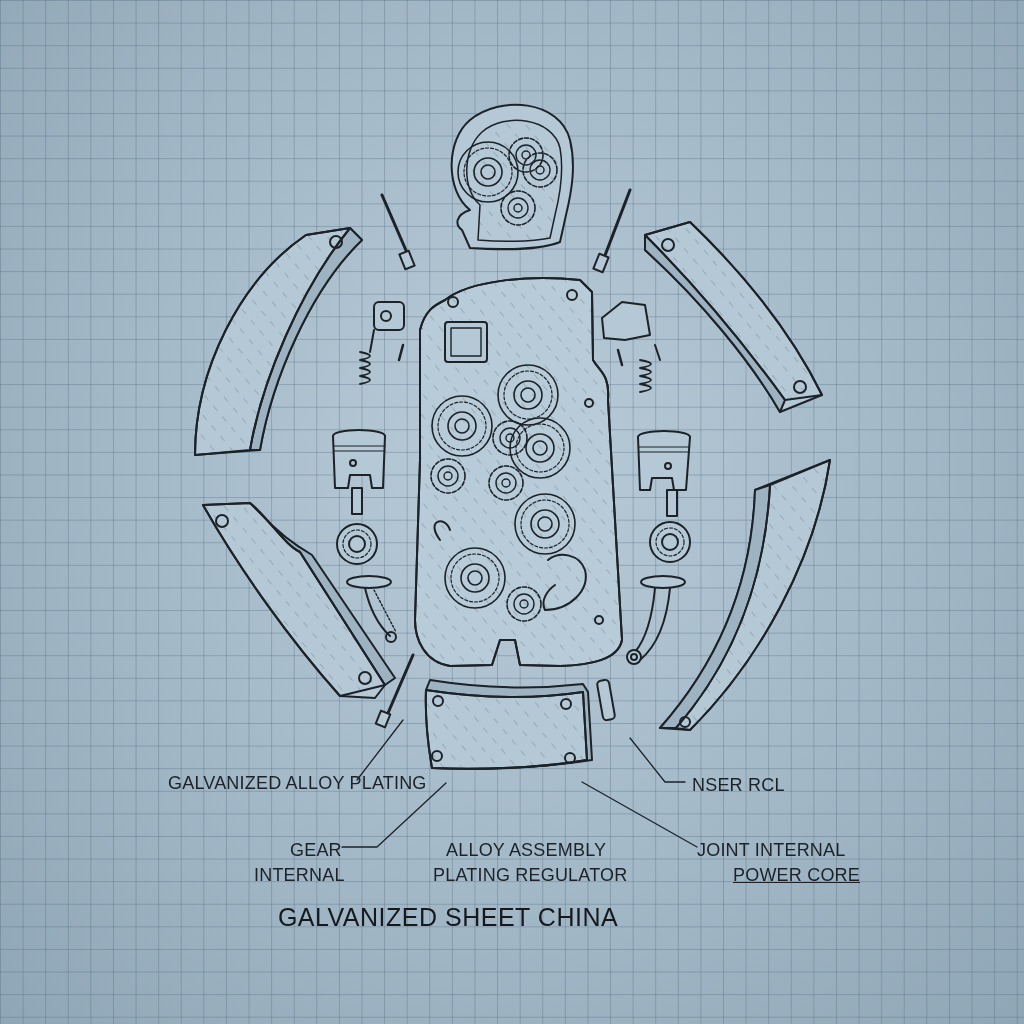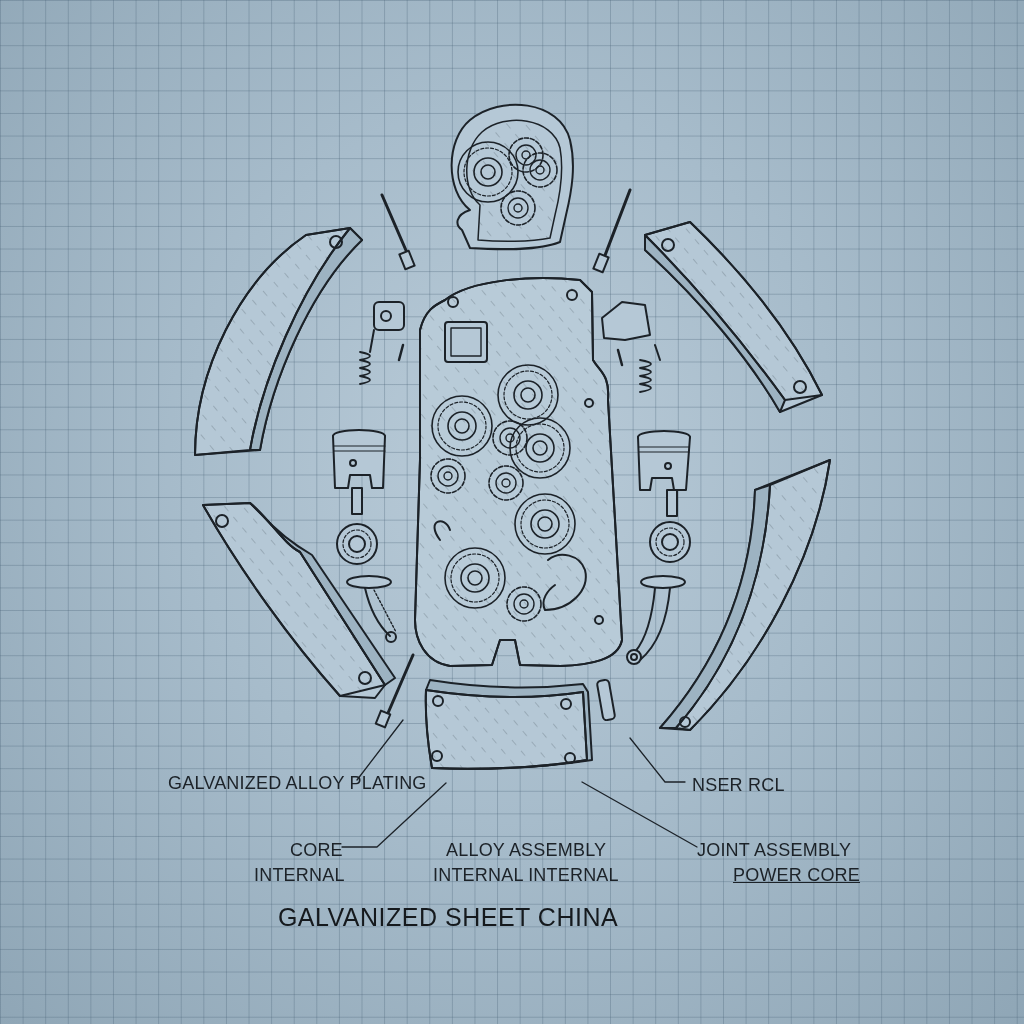--- a/index.html
+++ b/index.html
@@ -197,20 +197,20 @@
   <g stroke-width="1.3">
     <line x1="357" y1="780" x2="403" y2="720"></line>
     <polyline points="342,847 377,847 446,783"></polyline>
     <polyline points="685,782 665,782 630,738"></polyline>
     <line x1="582" y1="782" x2="697" y2="847"></line>
   </g>
 </svg>
 
 <div class="label" style="left:168px; top:773px;">GALVANIZED ALLOY PLATING</div>
 <div class="label" style="left:692px; top:775px;">NSER RCL</div>
-<div class="label" style="left:290px; top:840px;">CORE</div>
+<div class="label" style="left:290px; top:840px;">GEAR</div>
 <div class="label" style="left:254px; top:865px;">INTERNAL</div>
 <div class="label" style="left:446px; top:840px;">ALLOY ASSEMBLY</div>
-<div class="label" style="left:433px; top:865px;">INTERNAL INTERNAL</div>
-<div class="label" style="left:697px; top:840px;">JOINT ASSEMBLY</div>
+<div class="label" style="left:433px; top:865px;">PLATING REGULATOR</div>
+<div class="label" style="left:697px; top:840px;">JOINT INTERNAL</div>
 <div class="label" style="left:733px; top:865px;text-decoration:underline;">POWER CORE</div>
 
 <div class="title">GALVANIZED SHEET CHINA</div>
 
 </body></html>

